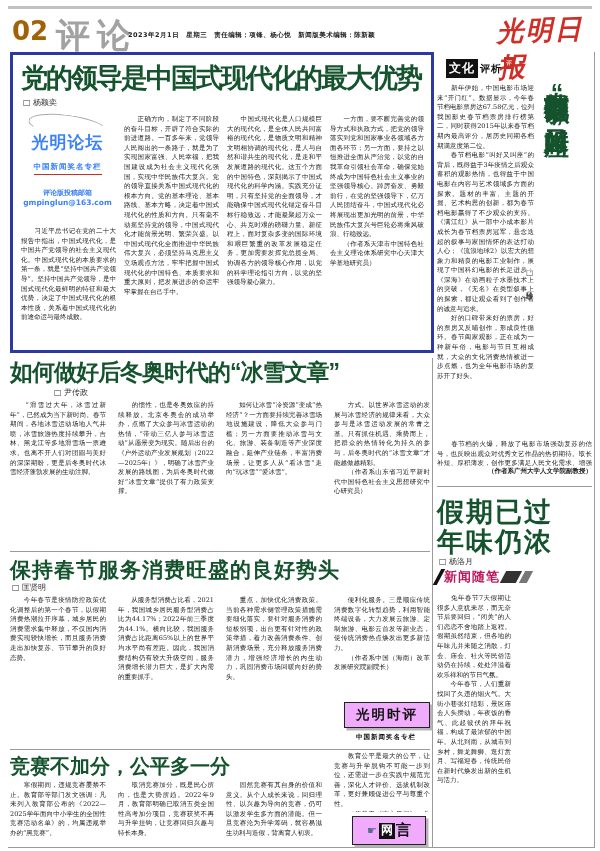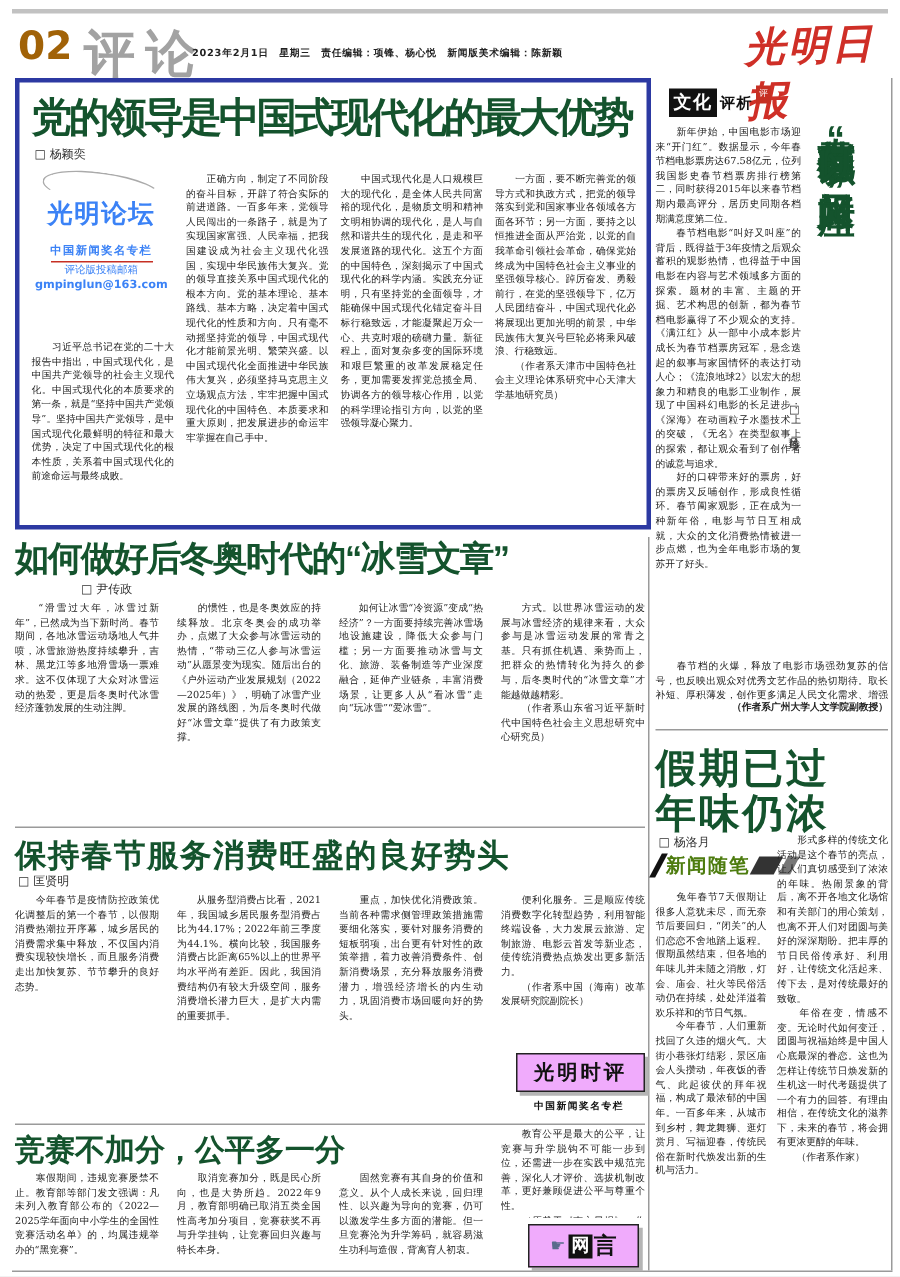--- a/index.html
+++ b/index.html
@@ -21,33 +21,33 @@
             font-family:"DejaVu Serif","Liberation Serif",serif;transform:rotate(-2deg);letter-spacing:2px;}
   
   #mainbox{position:absolute;left:10px;top:52px;width:418px;height:295px;border:3px solid #2c39a2;background:#fff;}
   
   .forum-box{text-align:center;color:#3b82f6;}
   .forum-swoosh{width:78px;height:20px;border:1.5px solid #aaa;border-radius:50%;
                 border-bottom-color:transparent;border-right-color:transparent;transform:rotate(8deg);margin:0 auto -6px auto;}
   .forum-title{font-size:17px;font-weight:900;letter-spacing:1px;}
   .forum-sub{font-size:7.5px;font-weight:bold;letter-spacing:1px;border-bottom:1px solid #c62f23;
              display:inline-block;padding-bottom:2px;margin-top:2px;}
-  .forum-mail1{font-size:7px;font-weight:normal;margin-top:0;}
+  .forum-mail1{font-size:7px;font-weight:bold;margin-top:13px;}
   .forum-mail2{font-size:7.5px;font-weight:bold;}
   
   .cult-black{display:inline-block;background:#111;color:#fff;font-weight:900;font-size:12px;
               padding:1px 3px;letter-spacing:1px;}
   .cult-rest{display:inline-block;color:#111;font-weight:900;font-size:10px;letter-spacing:1px;margin-left:2px;}
   .cult-seal{display:inline-block;background:#c62f23;color:#fff;font-size:6px;width:10px;height:12px;
              text-align:center;line-height:12px;vertical-align:top;margin-left:2px;}
   .vert{writing-mode:vertical-rl;text-orientation:upright;}
   
   .suibi{display:flex;align-items:center;gap:3px;}
   .suibi-slash{width:4px;height:16px;background:#111;transform:skewX(-28deg);}
-  .suibi-text{font-weight:900;font-size:13px;color:#4d7c0f;letter-spacing:1px;}
+  .suibi-text{font-weight:900;font-size:13px;color:#be185d;letter-spacing:1px;}
   .suibi-flag1{width:16px;height:12px;background:#333;transform:skewX(-28deg);}
   .suibi-flag2{width:8px;height:12px;background:#777;transform:skewX(-28deg);}
   
   .boxbadge{border:1.5px solid #222;box-shadow:2.5px 2.5px 0 #b5b5b5;background:#f0abfc;
             display:flex;align-items:center;justify-content:center;}
   .shiping-text{font-weight:900;font-size:13.5px;letter-spacing:2px;color:#111;}
   .badge-sub{font-size:6.5px;font-weight:bold;letter-spacing:1px;color:#111;text-align:center;}
   .net-hand{font-size:11px;color:#5a6b8c;margin-right:2px;}
   .net-black{background:#111;color:#fff;font-weight:900;font-size:12px;width:16px;height:16px;
              display:inline-flex;align-items:center;justify-content:center;}
@@ -108,28 +108,25 @@
   <div class="abs byline" style="left:439px;top:556px;">□ 杨洛月</div>
 
   <div class="abs suibi" style="left:437px;top:568px;width:100px;">
     <span class="suibi-slash"></span>
     <span class="suibi-text">新闻随笔</span>
     <span class="suibi-flag1"></span>
     <span class="suibi-flag2"></span>
   </div>
 
   <div class="abs body-txt" style="left:437px;top:594px;width:74px;height:250px;">　　兔年春节7天假期让很多人意犹未尽，而无奈节后要回归，“闭关”的人们恋恋不舍地踏上返程。假期虽然结束，但各地的年味儿并未随之消散，灯会、庙会、社火等民俗活动仍在持续，处处洋溢着欢乐祥和的节日气氛。
-　　今年春节，人们重新找回了久违的烟火气。大街小巷张灯结彩，景区庙会人头攒动，年夜饭的香气、此起彼伏的拜年祝福，构成了最浓郁的中国年。一百多年来，从城市到乡村，舞龙舞狮、逛灯赏月、写福迎春，传统民俗在新时代焕发出新的生机与活力。</div>
-  <div class="abs body-txt" style="left:518px;top:556px;width:74px;height:288px;">　　形式多样的传统文化活动是这个春节的亮点，让人们真切感受到了浓浓的年味。热闹景象的背后，离不开各地文化场馆和有关部门的用心策划，也离不开人们对团圆与美好的深深期盼。把丰厚的节日民俗传承好、利用好，让传统文化活起来、传下去，是对传统最好的致敬。
-　　年俗在变，情感不变。无论时代如何变迁，团圆与祝福始终是中国人心底最深的眷恋。这也为怎样让传统节日焕发新的生机这一时代考题提供了一个有力的回答。有理由相信，在传统文化的滋养下，未来的春节，将会拥有更浓更醇的年味。
-　　（作者系作家）</div>
+　　今年春节，人们重新找回了久违的烟火气。大街小巷张灯结彩，景区庙会人头攒动，年夜饭的香气、此起彼伏的拜年祝福，构成了最浓郁的中国年。从北到南，从城市到乡村，舞龙舞狮、逛灯赏月、写福迎春，传统民俗在新时代焕发出新的生机与活力。</div>
 
   <div class="abs headline" style="left:10px;top:357px;font-size:23px;letter-spacing:-1px;white-space:nowrap;">如何做好后冬奥时代的“冰雪文章”</div>
   <div class="abs byline" style="left:12px;top:387px;padding-left:42px;">□ 尹传政</div>
-  <div class="abs body-txt" style="left:10px;top:401px;width:96px;height:145px;">　　“滑雪过大年，冰雪过新年”，已然成为当下新时尚。春节期间，各地冰雪运动场地人气井喷，冰雪旅游热度持续攀升，吉林、黑龙江等多地滑雪场一票难求。这不仅体现了大众对冰雪运动的热爱，更是后冬奥时代冰雪经济蓬勃发展的生动注脚。</div>
+  <div class="abs body-txt" style="left:10px;top:401px;width:96px;height:145px;">　　“滑雪过大年，冰雪过新年”，已然成为当下新时尚。春节期间，各地冰雪运动场地人气井喷，冰雪旅游热度持续攀升，吉林、黑龙江等多地滑雪场一票难求。也离不开人们对团圆与美好的深深期盼，更是后冬奥时代冰雪经济蓬勃发展的生动注脚。</div>
   <div class="abs body-txt" style="left:118px;top:401px;width:96px;height:145px;">　　的惯性，也是冬奥效应的持续释放。北京冬奥会的成功举办，点燃了大众参与冰雪运动的热情，“带动三亿人参与冰雪运动”从愿景变为现实。随后出台的《户外运动产业发展规划（2022—2025年）》，明确了冰雪产业发展的路线图，为后冬奥时代做好“冰雪文章”提供了有力政策支撑。</div>
   <div class="abs body-txt" style="left:226px;top:401px;width:96px;height:145px;">　　如何让冰雪“冷资源”变成“热经济”？一方面要持续完善冰雪场地设施建设，降低大众参与门槛；另一方面要推动冰雪与文化、旅游、装备制造等产业深度融合，延伸产业链条，丰富消费场景，让更多人从“看冰雪”走向“玩冰雪”“爱冰雪”。</div>
   <div class="abs body-txt" style="left:334px;top:401px;width:96px;height:145px;">　　方式。以世界冰雪运动的发展与冰雪经济的规律来看，大众参与是冰雪运动发展的常青之基。只有抓住机遇、乘势而上，把群众的热情转化为持久的参与，后冬奥时代的“冰雪文章”才能越做越精彩。
 　　（作者系山东省习近平新时代中国特色社会主义思想研究中心研究员）</div>
 
   <div class="hairline-h" style="left:10px;top:551px;width:420px;"></div>
 
   <div class="abs headline" style="left:10px;top:556px;font-size:21px;letter-spacing:1px;white-space:nowrap;">保持春节服务消费旺盛的良好势头</div>
   <div class="abs byline" style="left:12px;top:582px;">□ 匡贤明</div>
   <div class="abs body-txt" style="left:10px;top:596px;width:96px;height:148px;">　　今年春节是疫情防控政策优化调整后的第一个春节，以假期消费热潮拉开序幕，城乡居民的消费需求集中释放，不仅国内消费实现较快增长，而且服务消费走出加快复苏、节节攀升的良好态势。</div>

